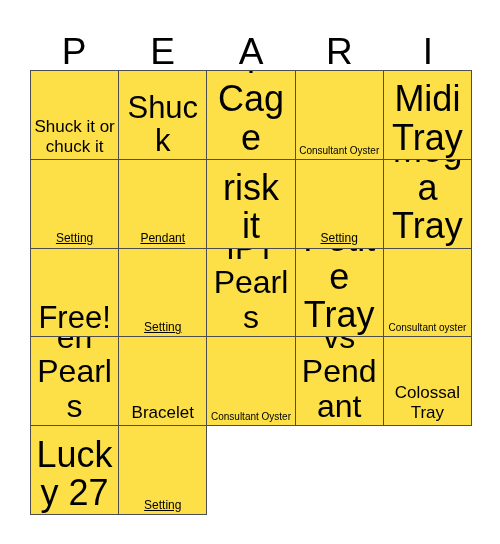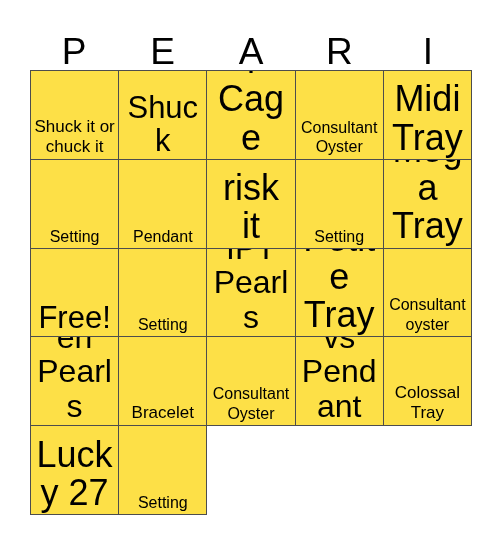--- a/index.html
+++ b/index.html
@@ -74,23 +74,23 @@
   }
   .cell-text {
     display: block;
     width: 100%;
     line-height: 1.08;
     word-wrap: break-word;
     color: #000000;
   }
 
   
-  .fs-xs  .cell-text { font-size: 16px; line-height: 1.22; }
+  .fs-xs  .cell-text { font-size: 10px; line-height: 1.22; }
   .fs-sm  .cell-text { font-size: 17px; line-height: 1.18; }
-  .fs-md  .cell-text { font-size: 16px; line-height: 1.12; }
+  .fs-md  .cell-text { font-size: 12px; line-height: 1.12; text-decoration: underline; }
   .fs-lg  .cell-text { font-size: 32px; line-height: 1.08; }
   .fs-xl  .cell-text { font-size: 36px; line-height: 1.06; }
   .fs-xxl .cell-text { font-size: 31px; line-height: 1.04; }
 </style>
 </head>
 <body>
 
 <div class="card">
 
   <div class="header-row">

